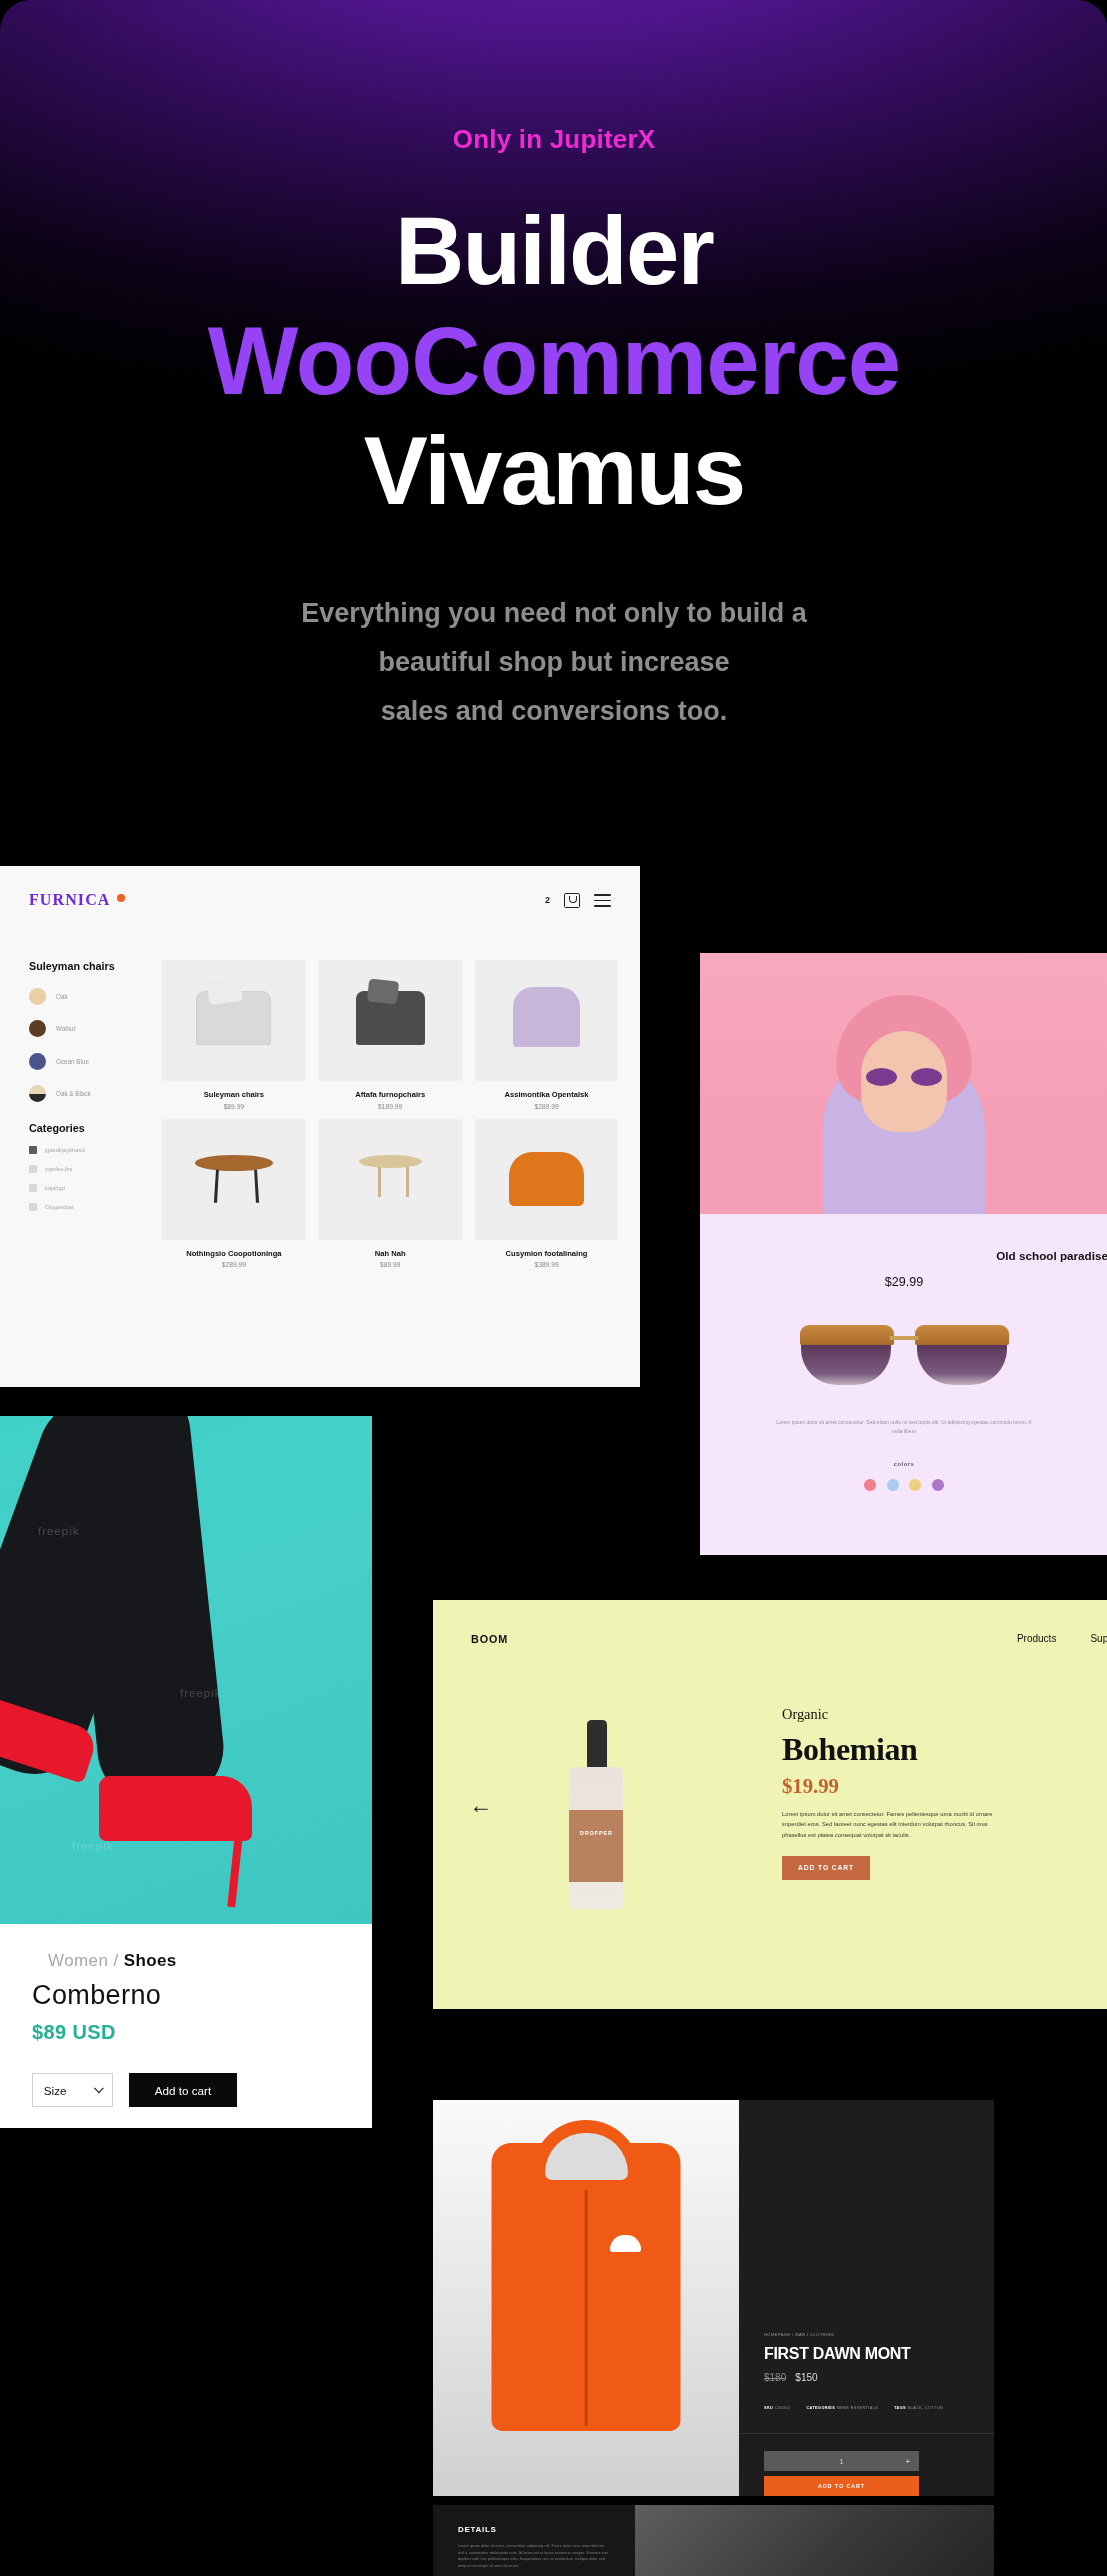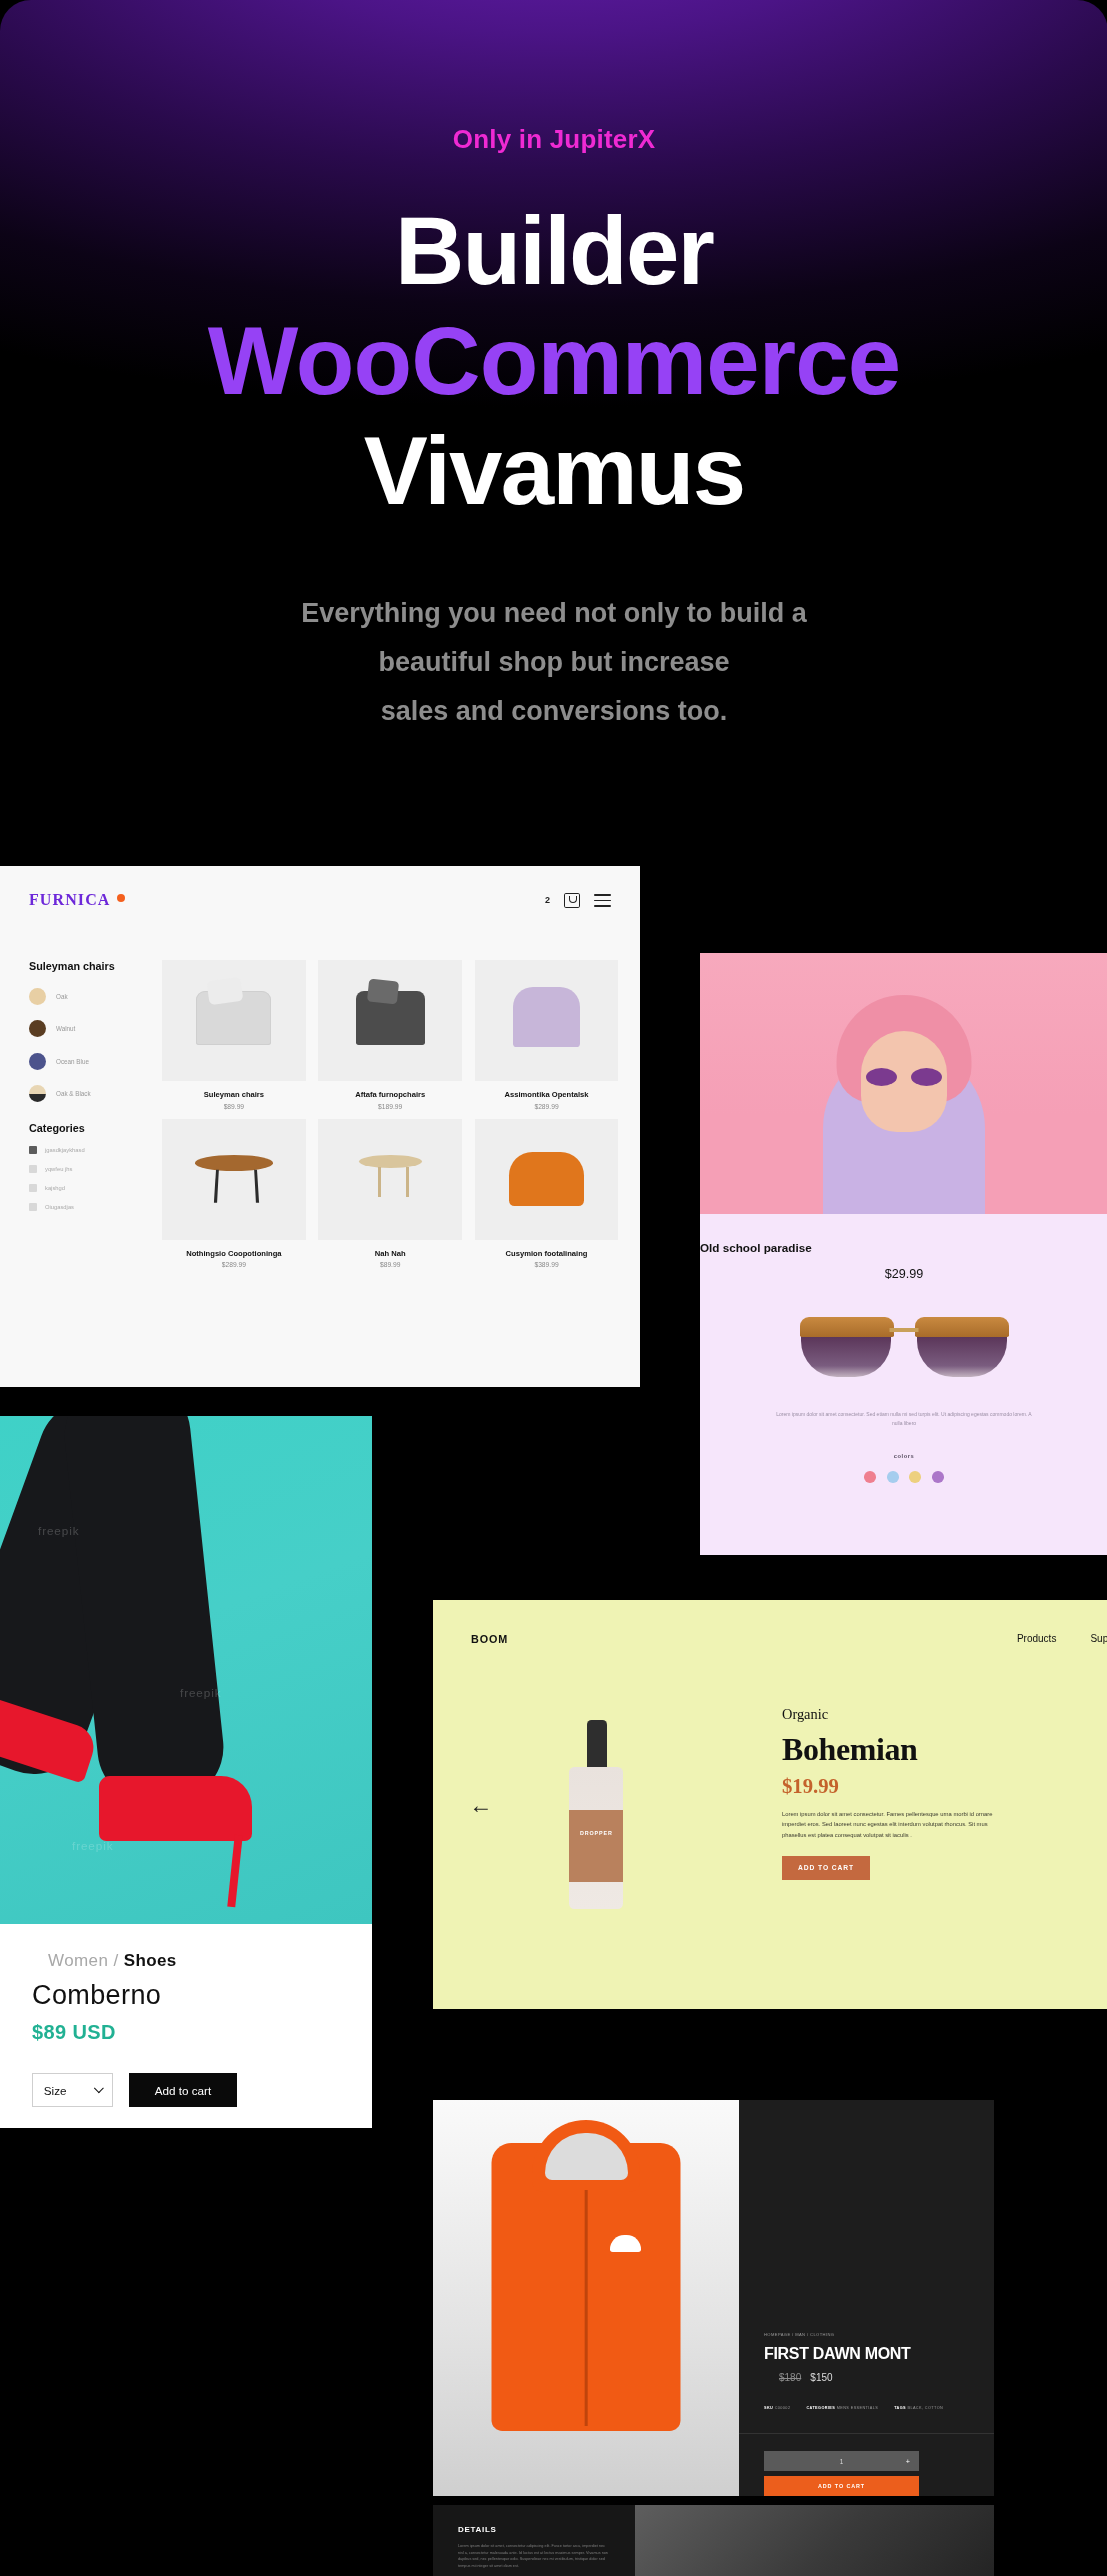--- a/index.html
+++ b/index.html
@@ -87,21 +87,21 @@
   .sg-photo { height:261px; background:linear-gradient(180deg,#f7a9bd 0%,#f59fb6 62%,#f59fb6 100%); position:relative; overflow:hidden; }
   .sg-model { position:absolute; left:50%; top:36%; transform:translateX(-50%); width:162px; height:189px;
               background:#c9b2e4; border-radius:81px 81px 0 0; }
   .sg-hair { position:absolute; left:50%; top:16%; transform:translateX(-50%); width:135px; height:108px;
              background:#ef8fa6; border-radius:67px 67px 36px 36px; }
   .sg-face { position:absolute; left:50%; top:30%; transform:translateX(-50%); width:86px; height:101px;
              background:#f3c5ae; border-radius:43px 43px 36px 36px; }
   .sg-glass { position:absolute; left:50%; top:44%; transform:translateX(-50%); width:76px; height:18px; }
   .sg-glass i { position:absolute; top:0; width:31px; height:18px; background:#7b3a8f; border-radius:50%; }
   .sg-glass i:first-child { left:0; } .sg-glass i:last-child { right:0; }
-  .sg-title { text-align:left; font-size:11.7px; font-weight:bold; margin-top:27px; color:#111; }
+  .sg-title { text-align:right; font-size:11.7px; font-weight:bold; margin-top:35px; color:#111; }
   .sg-price { text-align:center; font-size:12.6px; margin-top:12.6px; color:#111; }
   .sg-prod { margin:31px auto 0; width:209px; height:67px; position:relative; }
   .lens { position:absolute; top:9px; width:90px; height:56px; border-radius:7.2px 7.2px 36px 36px;
           background:linear-gradient(180deg,#4a2145 0%,#7a5c7f 80%,#c3b3c0 100%); }
   .lens.lf { left:1.8px; } .lens.rt { right:1.8px; }
   .brow { position:absolute; top:5.4px; width:94px; height:20px; border-radius:9px 9px 1.8px 1.8px;
           background:linear-gradient(180deg,#c98a40,#a86c2a); }
   .brow.lf { left:0; } .brow.rt { right:0; }
   .bridge { position:absolute; left:50%; top:16px; transform:translateX(-50%); width:29px; height:4.5px; background:#c9a05a; }
   .sg-desc { margin:31px auto 0; width:261px; text-align:center; font-size:5px; line-height:9px; color:#9b8fa5; }
@@ -171,21 +171,21 @@
   .jk-hood { position:absolute; left:50%; transform:translateX(-50%); top:20px; width:108px; height:72px;
              background:#f15a14; border-radius:54px 54px 10.8px 10.8px; }
   .jk-hood::after { content:""; position:absolute; left:12.6px; top:12.6px; width:83px; height:47px;
                     background:#dcdcdc; border-radius:41px 41px 7.2px 7.2px; }
   .jk-zip { position:absolute; left:50%; top:90px; transform:translateX(-50%); width:2.7px; height:236px; background:#c0440c; }
   .jk-logo { position:absolute; left:58%; top:135px; width:31px; height:17px; background:#fff; border-radius:14.4px 14.4px 2.7px 2.7px; }
   .jk-right { position:absolute; left:306px; top:14.4px; width:255px; height:396px; background:#1d1d1d; }
   .jk-crumb { position:absolute; left:25px; top:232px; font-size:4.1px; letter-spacing:0.4px; color:#9a9a9a; }
   .jk-title { position:absolute; left:25px; top:245px; font-size:16px; font-weight:bold; letter-spacing:-0.3px; color:#fff; }
   .jk-prices { position:absolute; left:25px; top:272px; font-size:10px; color:#ddd; }
-  .jk-prices .old { color:#8c8c8c; text-decoration:line-through; margin-right:6.3px;margin-left:15px; }
+  .jk-prices .old { color:#8c8c8c; text-decoration:line-through; margin-right:6.3px; }
   .jk-meta { position:absolute; left:25px; top:306px; right:18px; display:flex; gap:16px; font-size:3.8px; letter-spacing:0.4px; }
   .jk-meta b { color:#fff; } .jk-meta span { color:#9a9a9a; }
   .jk-rule { position:absolute; left:0; right:0; top:333px; height:0.9px; background:#333; }
   .jk-qty { position:absolute; left:25px; top:351px; width:155px; height:20px; background:#5a5a5a;
             display:flex; align-items:center; justify-content:center; font-size:6.3px; color:#ddd; }
   .jk-qty .plus { position:absolute; right:9px; color:#fff; font-size:7.2px; }
   .jk-atc { position:absolute; left:25px; top:376px; width:155px; height:20px; background:#ec5e1c;
             display:flex; align-items:center; justify-content:center; font-size:5.4px; font-weight:bold;
             letter-spacing:0.9px; color:#fff; }
   .jk-details { position:absolute; left:0; top:419px; width:202px; height:71px; background:#171717; }

